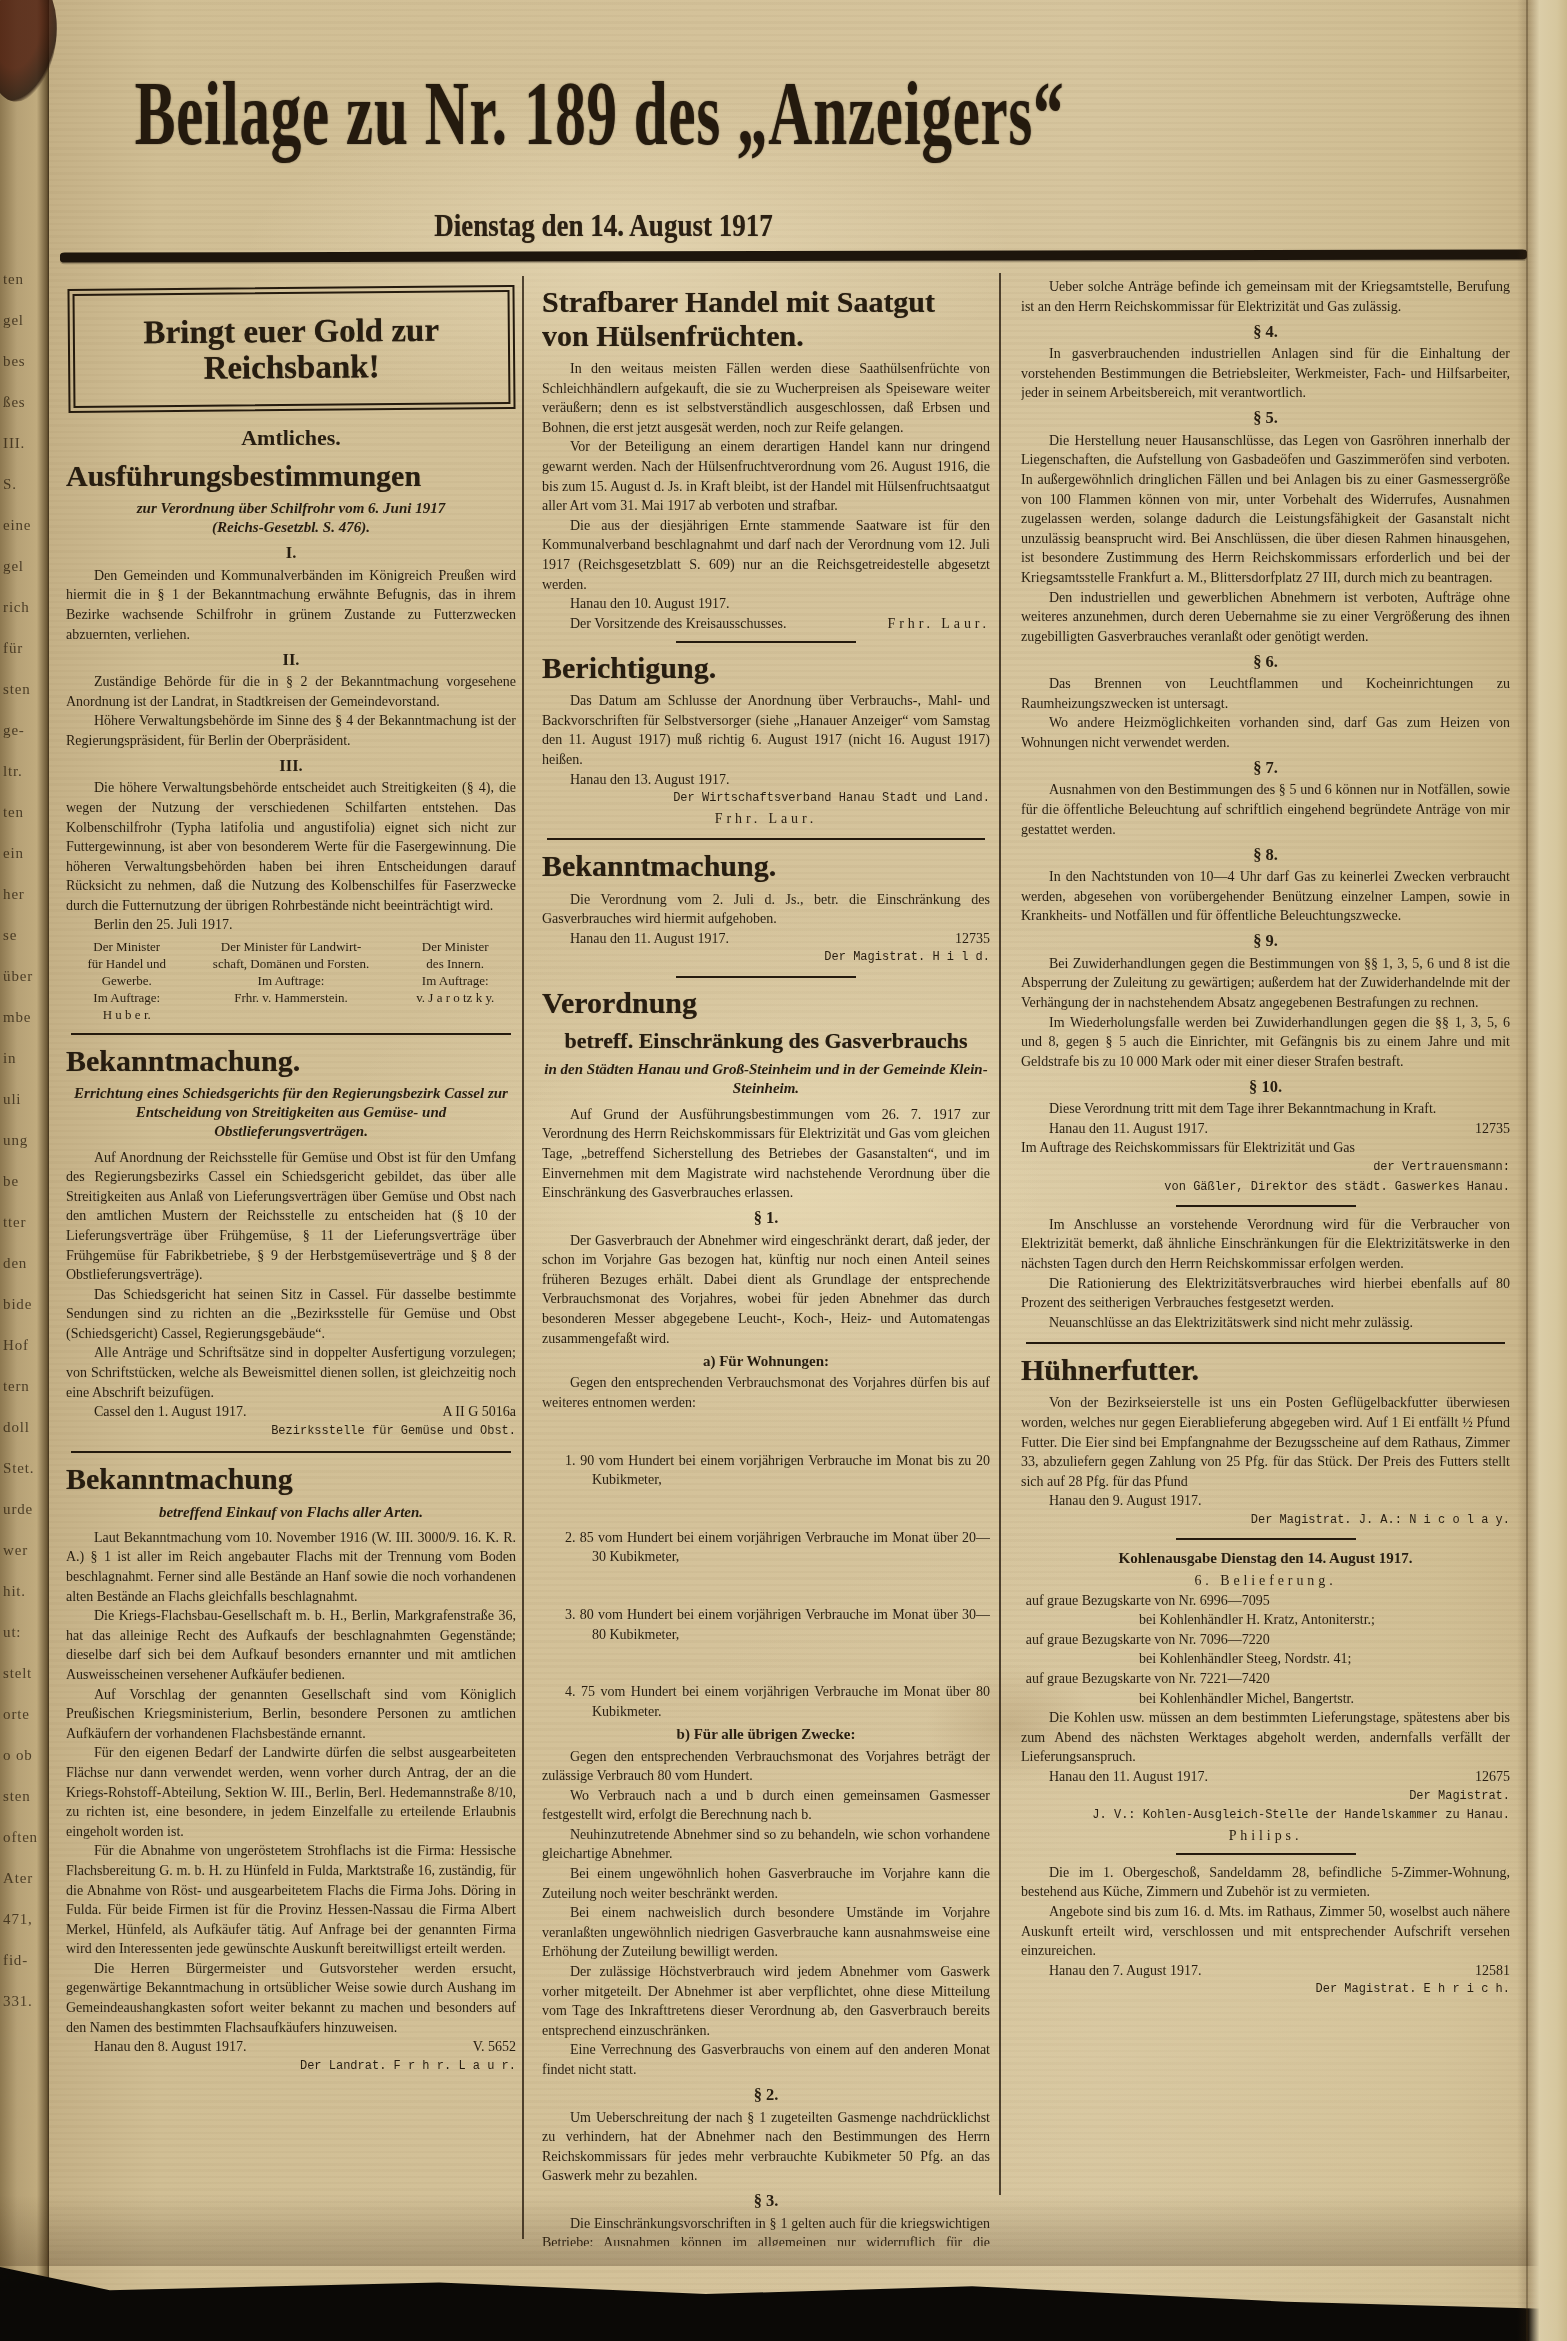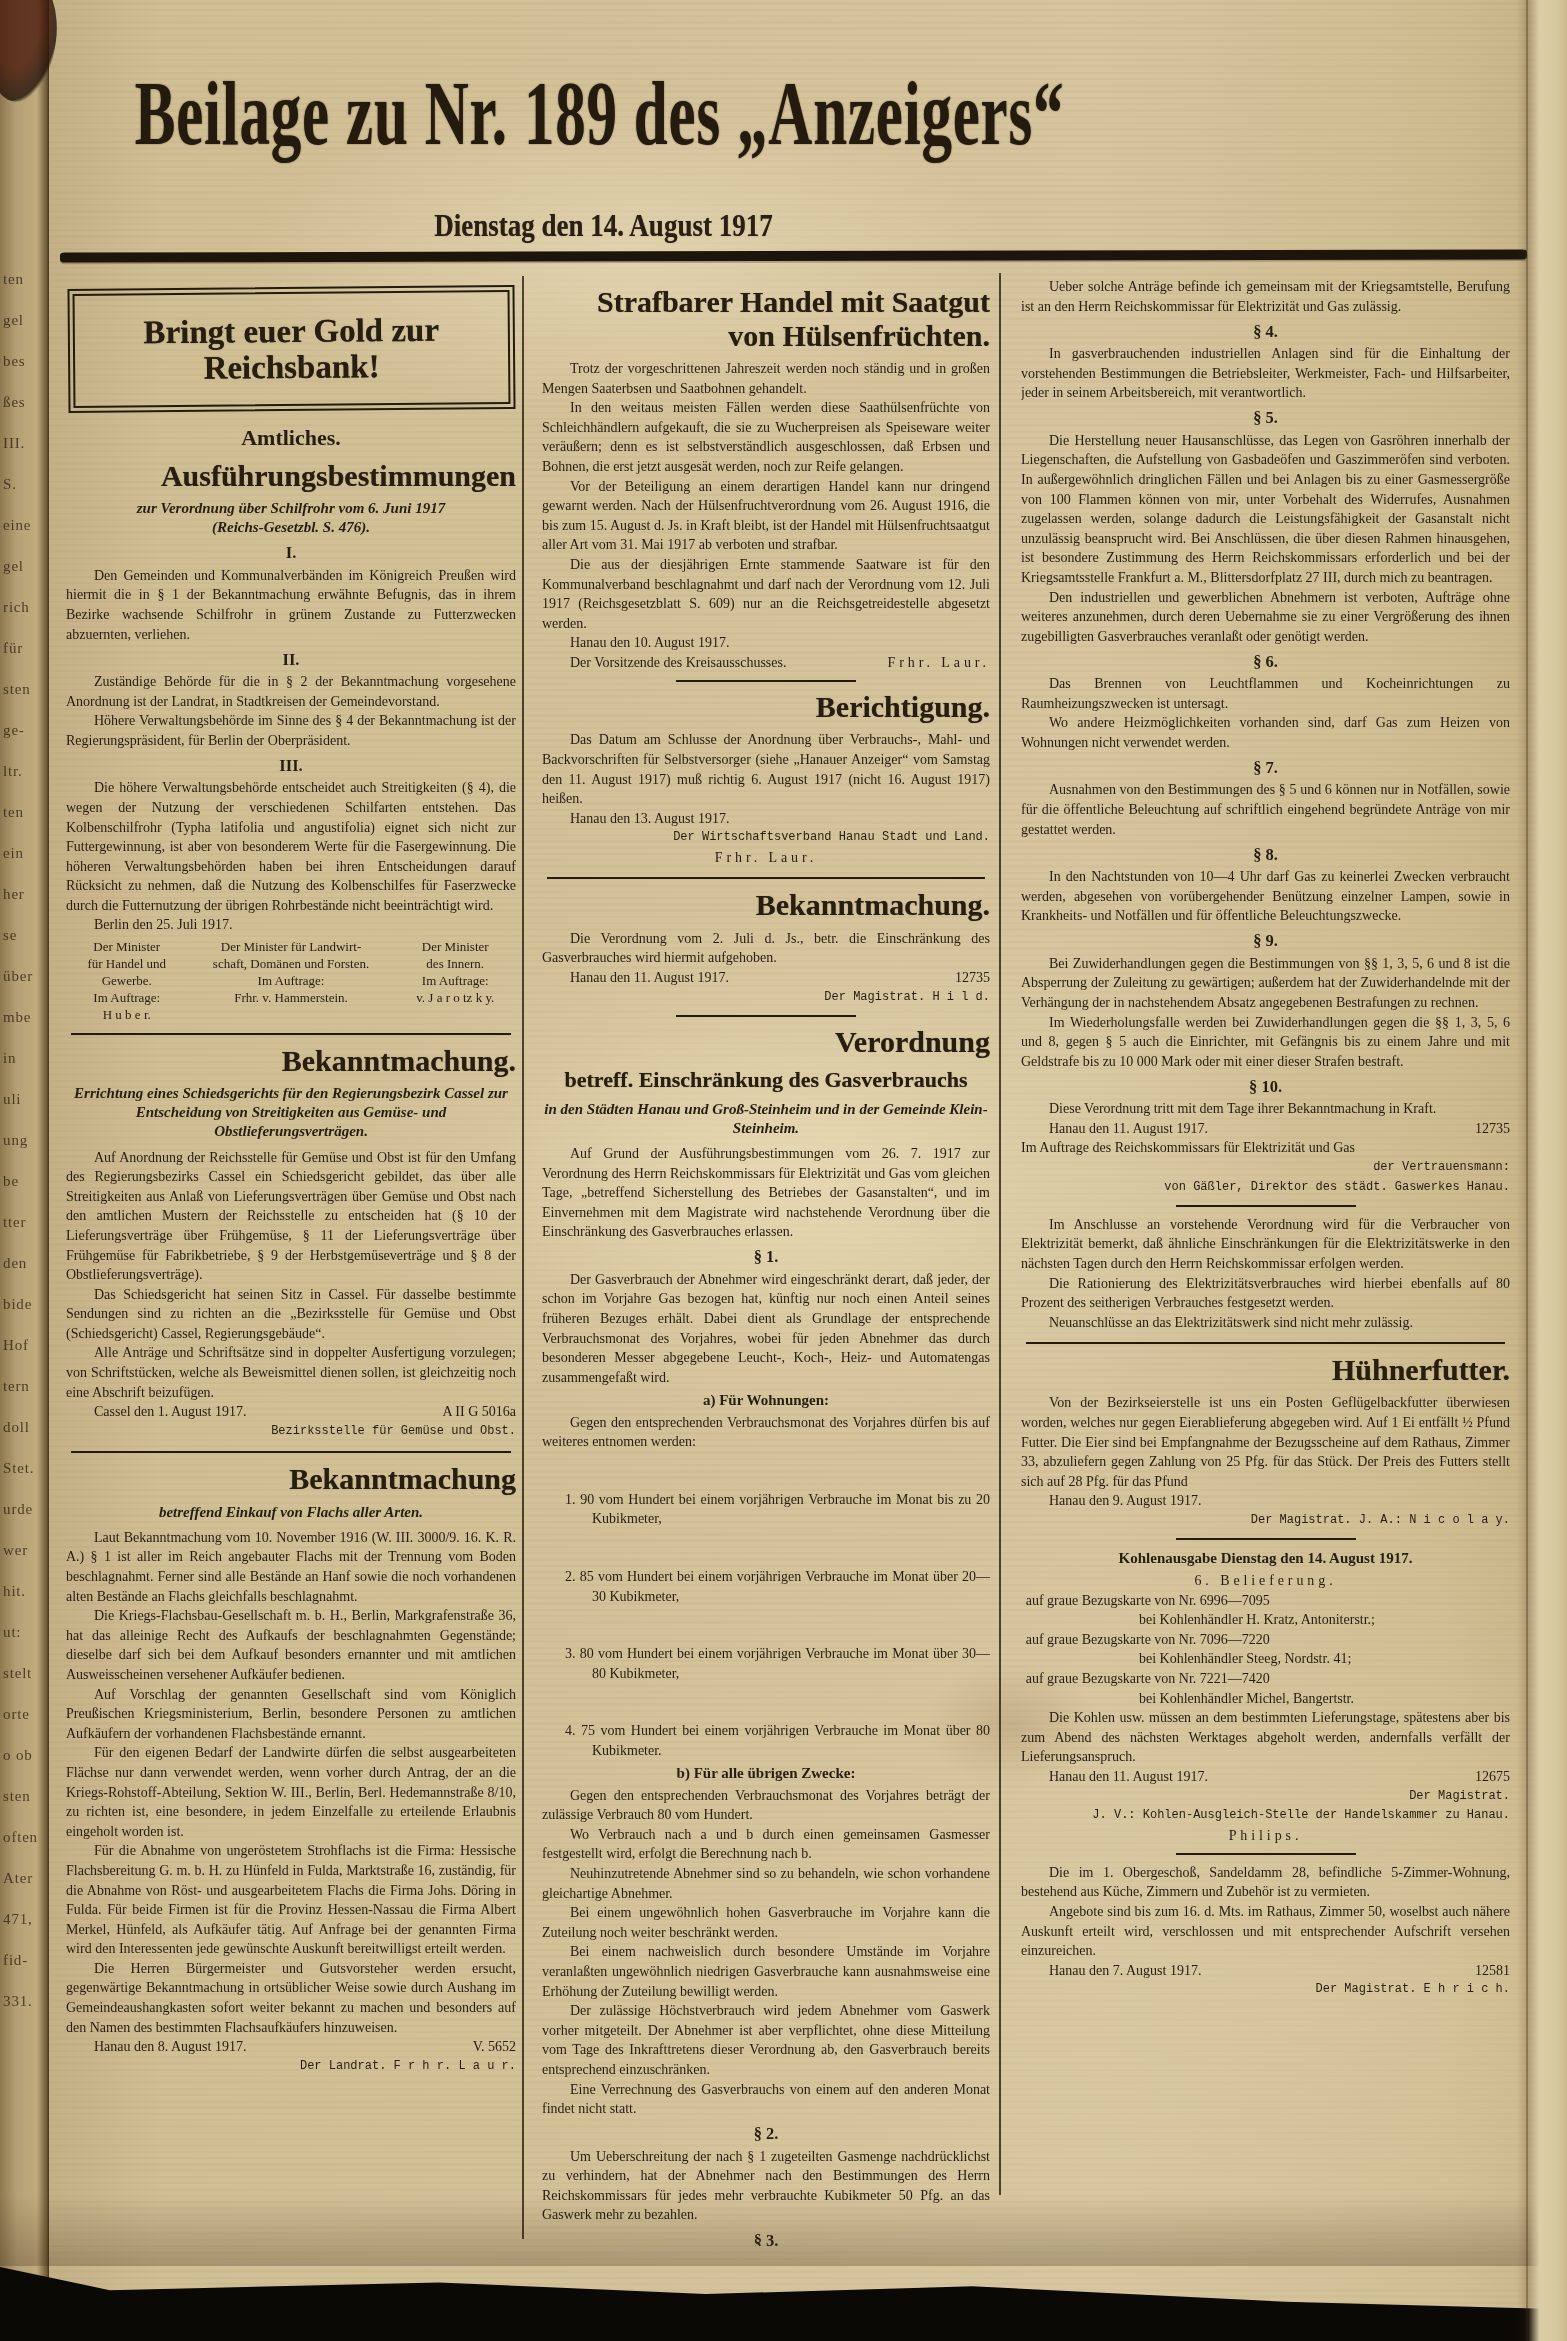--- a/index.html
+++ b/index.html
@@ -52,21 +52,21 @@
   .col{position:absolute;top:276px;overflow:hidden;}
   .col1{left:66px;width:450px;height:1969px;}
   .col2{left:542px;width:448px;height:1969px;top:277px;}
   .col3{left:1021px;width:489px;height:1964px;top:277px;}
   
   .col div{color:#271d10;}
   .b-banner{border:7.8px double #241a0e;margin:11px 1.6px 14px 1.6px;padding:19px 6.3px;
     text-align:center;font-weight:bold;font-size:33px;line-height:36px;
     transform:rotate(-.5deg);text-shadow:0 0 0.8px rgba(36,26,14,.7);}
   .b-shead{text-align:center;font-weight:bold;font-size:22px;margin:4.7px 0 3.1px;}
-  .b-h1{text-align:right;font-weight:bold;font-size:30px;line-height:34px;margin:7.8px 0 6.3px;
+  .b-h1{text-align:left;font-weight:bold;font-size:30px;line-height:34px;margin:7.8px 0 6.3px;
     white-space:pre-line;text-shadow:0 0 0.8px rgba(36,26,14,.55);}
   .b-h2{text-align:center;font-weight:bold;font-size:22px;line-height:30px;margin:0 0 4.7px;
     text-shadow:0 0 0.8px rgba(36,26,14,.55);}
   .b-sub{text-align:center;font-weight:bold;font-size:15px;line-height:19px;margin:1.6px 0 6.3px;
     white-space:pre-line;font-style:italic;}
   .b-num{text-align:center;font-size:16.5px;font-weight:bold;margin:5.5px 0 2.4px;}
   .b-p,.b-pn,.b-date,.b-list,.b-kcard,.b-kdealer{font-size:14px;line-height:19.6px;margin:0;}
   .b-p{text-align:justify;text-indent:28px;}
   .b-pn{text-align:justify;}
   .b-date{text-indent:28px;}
@@ -197,21 +197,20 @@
       <div class="b-dl">
         <span>Hanau den 8. August 1917.</span>
         <span>V. 5652</span>
       </div>
       <div class="b-center">Der Landrat.  F r h r.  L a u r.</div>
     </div>
   <div class="vdiv vdiv1"></div>
   <div class="col col2">
       <div class="b-h1">Strafbarer Handel mit Saatgut
 von Hülsenfrüchten.</div>
-      <div class="b-p">Trotz der vorgeschrittenen Jahreszeit werden noch ständig und in großen Mengen Saaterbsen und Saatbohnen gehandelt.</div>
       <div class="b-p">In den weitaus meisten Fällen werden diese Saathülsenfrüchte von Schleichhändlern aufgekauft, die sie zu Wucherpreisen als Speiseware weiter veräußern; denn es ist selbstverständlich ausgeschlossen, daß Erbsen und Bohnen, die erst jetzt ausgesät werden, noch zur Reife gelangen.</div>
       <div class="b-p">Vor der Beteiligung an einem derartigen Handel kann nur dringend gewarnt werden. Nach der Hülsenfruchtverordnung vom 26. August 1916, die bis zum 15. August d. Js. in Kraft bleibt, ist der Handel mit Hülsenfruchtsaatgut aller Art vom 31. Mai 1917 ab verboten und strafbar.</div>
       <div class="b-p">Die aus der diesjährigen Ernte stammende Saatware ist für den Kommunalverband beschlagnahmt und darf nach der Verordnung vom 12. Juli 1917 (Reichsgesetzblatt S. 609) nur an die Reichsgetreidestelle abgesetzt werden.</div>
       <div class="b-date">Hanau den 10. August 1917.</div>
       <div class="b-spread">
         <span>Der Vorsitzende des Kreisausschusses.</span>
         <span>Frhr. Laur.</span>
       </div>
       <div class="b-srule"></div>
       <div class="b-h1">Berichtigung.</div>

